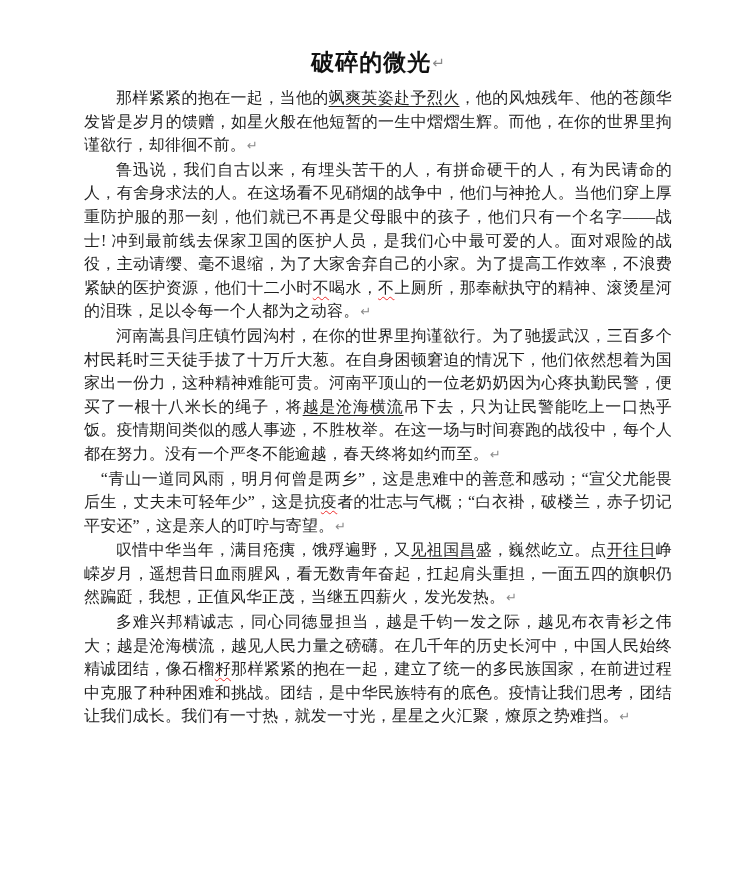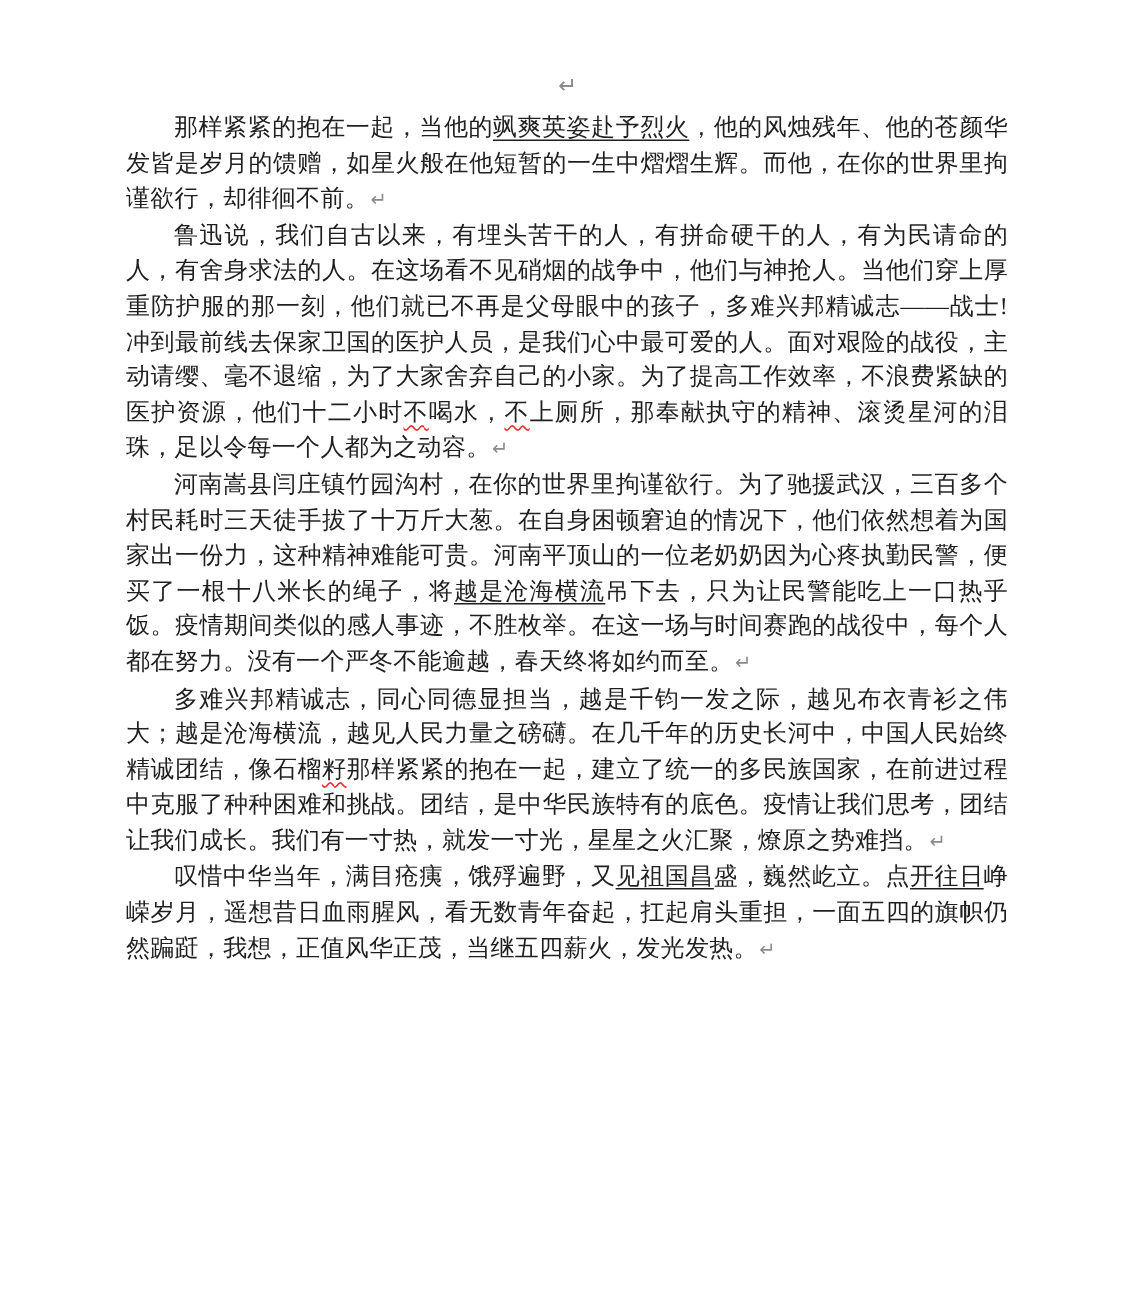--- a/index.html
+++ b/index.html
@@ -51,22 +51,24 @@
     text-underline-offset:3px;
   }
   .wavy.red{text-decoration-color:var(--red);}
   .wavy.blue{text-decoration-color:var(--blue);text-decoration:underline;}
 </style>
 </head>
 <body>
 
 <div class="page">
   <div class="title-line">
+    <h1 class="doc-title">破碎的微光</h1>
     <span class="pmark">↵</span>
   </div>
   <div class="doc-body">
       <p class="para"><span>那样紧紧的抱在一起，当他的</span><span class="wavy blue">飒爽英姿赴予烈火</span><span>，他的风烛残年、他的苍颜华发皆是岁月的馈赠，如星火般在他短暂的一生中熠熠生辉。而他，在你的世界里拘谨欲行，却徘徊不前。</span><span class="pmark">↵</span></p>
-      <p class="para"><span>鲁迅说，我们自古以来，有埋头苦干的人，有拼命硬干的人，有为民请命的人，有舍身求法的人。在这场看不见硝烟的战争中，他们与神抢人。当他们穿上厚重防护服的那一刻，他们就已不再是父母眼中的孩子，多难兴邦精诚志——战士! 冲到最前线去保家卫国的医护人员，是我们心中最可爱的人。面对艰险的战役，主动请缨、毫不退缩，为了大家舍弃自己的小家。为了提高工作效率，不浪费紧缺的医护资源，他们十二小时</span><span class="wavy red">不</span><span>喝水，</span><span class="wavy red">不</span><span>上厕所，那奉献执守的精神、滚烫星河的泪珠，足以令每一个人都为之动容。</span><span class="pmark">↵</span></p>
+      <p class="para"><span>鲁迅说，我们自古以来，有埋头苦干的人，有拼命硬干的人，有为民请命的人，有舍身求法的人。在这场看不见硝烟的战争中，他们与神抢人。当他们穿上厚重防护服的那一刻，他们就已不再是父母眼中的孩子，他们只有一个名字——战士! 冲到最前线去保家卫国的医护人员，是我们心中最可爱的人。面对艰险的战役，主动请缨、毫不退缩，为了大家舍弃自己的小家。为了提高工作效率，不浪费紧缺的医护资源，他们十二小时</span><span class="wavy red">不</span><span>喝水，</span><span class="wavy red">不</span><span>上厕所，那奉献执守的精神、滚烫星河的泪珠，足以令每一个人都为之动容。</span><span class="pmark">↵</span></p>
       <p class="para"><span>河南嵩县闫庄镇竹园沟村，在你的世界里拘谨欲行。为了驰援武汉，三百多个村民耗时三天徒手拔了十万斤大葱。在自身困顿窘迫的情况下，他们依然想着为国家出一份力，这种精神难能可贵。河南平顶山的一位老奶奶因为心疼执勤民警，便买了一根十八米长的绳子，将</span><span class="wavy blue">越是沧海横流</span><span>吊下去，只为让民警能吃上一口热乎饭。疫情期间类似的感人事迹，不胜枚举。在这一场与时间赛跑的战役中，每个人都在努力。没有一个严冬不能逾越，春天终将如约而至。</span><span class="pmark">↵</span></p>
+      <p class="para quote-indent"><span>“青山一道同风雨，明月何曾是两乡”，这是患难中的善意和感动；“宣父尤能畏后生，丈夫未可轻年少”，这是抗</span><span class="wavy red">疫</span><span>者的壮志与气概；“白衣褂，破楼兰，赤子切记平安还”，这是亲人的叮咛与寄望。</span><span class="pmark">↵</span></p>
+      <p class="para"><span>叹惜中华当年，满目疮痍，饿殍遍野，又</span><span class="wavy blue">见祖国昌</span><span>盛，巍然屹立。点</span><span class="wavy blue">开往日</span><span>峥嵘岁月，遥想昔日血雨腥风，看无数青年奋起，扛起肩头重担，一面五四的旗帜仍然蹁跹，我想，正值风华正茂，当继五四薪火，发光发热。</span><span class="pmark">↵</span></p>
       <p class="para"><span>多难兴邦精诚志，同心同德显担当，越是千钧一发之际，越见布衣青衫之伟大；越是沧海横流，越见人民力量之磅礴。在几千年的历史长河中，中国人民始终精诚团结，像石榴</span><span class="wavy red">籽</span><span>那样紧紧的抱在一起，建立了统一的多民族国家，在前进过程中克服了种种困难和挑战。团结，是中华民族特有的底色。疫情让我们思考，团结让我们成长。我们有一寸热，就发一寸光，星星之火汇聚，燎原之势难挡。</span><span class="pmark">↵</span></p>
-      <p class="para"><span>叹惜中华当年，满目疮痍，饿殍遍野，又</span><span class="wavy blue">见祖国昌</span><span>盛，巍然屹立。点</span><span class="wavy blue">开往日</span><span>峥嵘岁月，遥想昔日血雨腥风，看无数青年奋起，扛起肩头重担，一面五四的旗帜仍然蹁跹，我想，正值风华正茂，当继五四薪火，发光发热。</span><span class="pmark">↵</span></p>
     </div>
 </div>
 
 </body></html>

